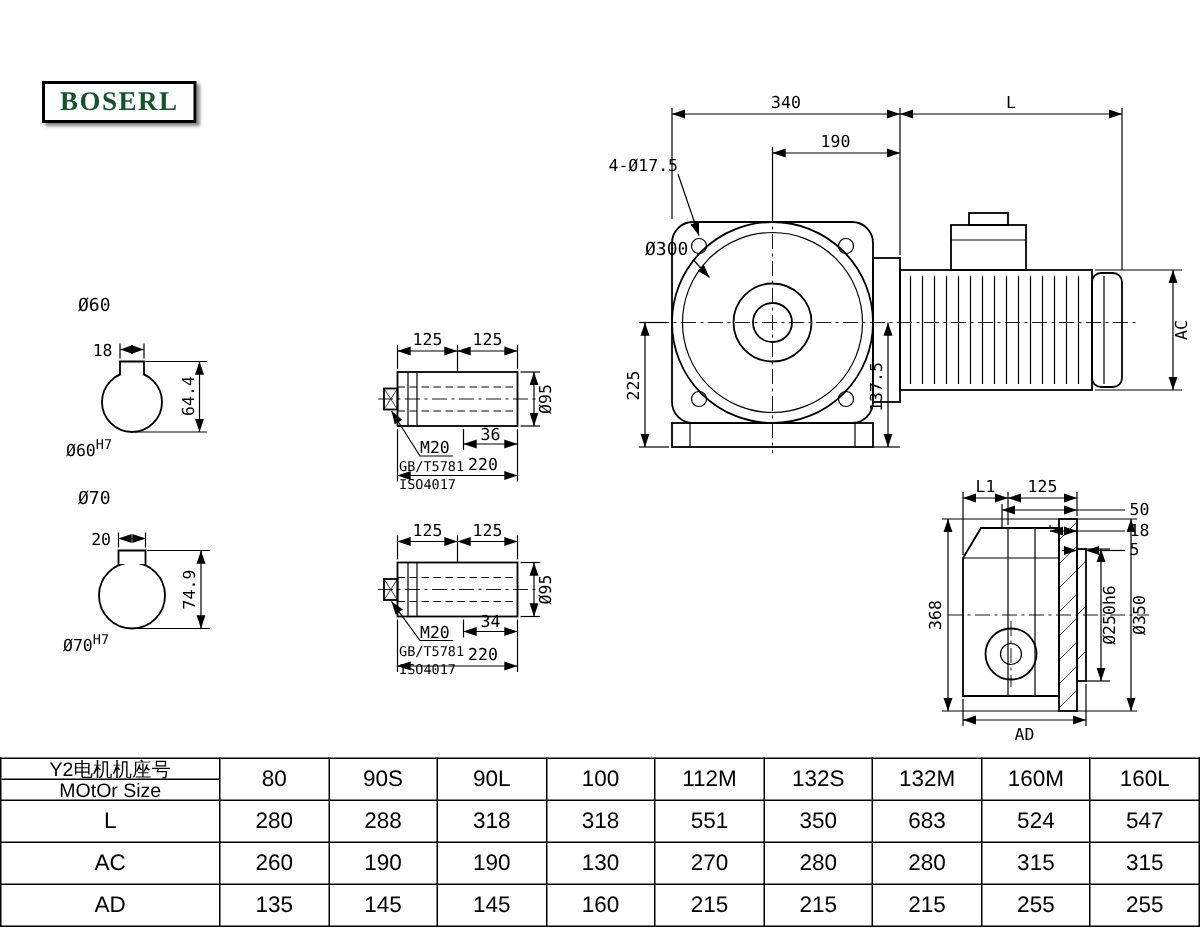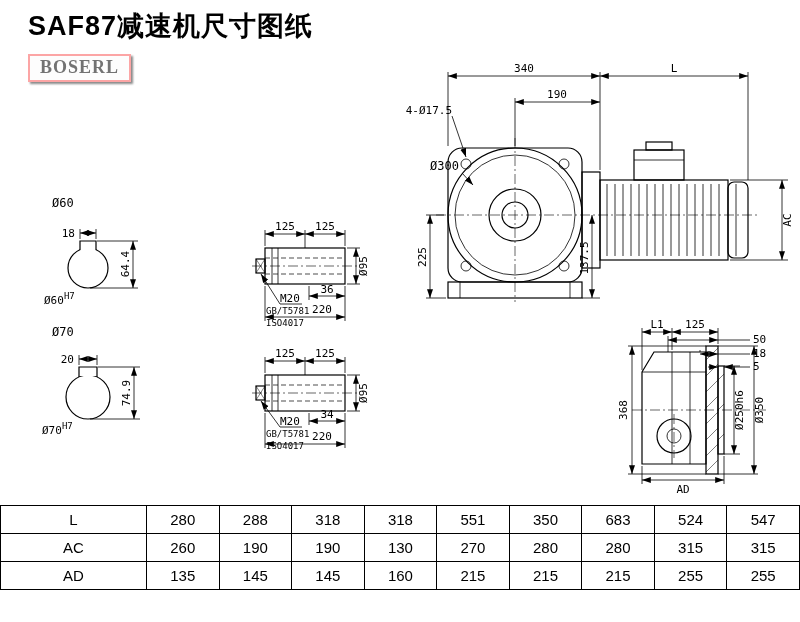--- a/index.html
+++ b/index.html
@@ -1,20 +1,20 @@
 <!DOCTYPE html>
 <html><head>
 <meta charset="utf-8">
 <style>
   * { margin:0; padding:0; box-sizing:border-box; }
   html,body { width:800px; height:622px; background:#fff; font-family:"Liberation Sans", sans-serif; }
   .page { position:relative; width:800px; height:622px; background:#fff; overflow:hidden; }
   .title { position:absolute; left:28px; top:8px; font-size:27px; font-weight:bold; color:#000; letter-spacing:1px; }
-  .logo { position:absolute; left:28px; top:54px; border:2px solid #fca5a5; box-shadow:2px 2px 2px #8a8a8a;
-          padding:1px 10px 2px 10px; color:#737373; font-family:"Liberation Serif", serif; font-weight:bold;
+  .logo { position:absolute; left:28px; top:54px; border:2px solid #000000; box-shadow:2px 2px 2px #8a8a8a;
+          padding:1px 10px 2px 10px; color:#14532d; font-family:"Liberation Serif", serif; font-weight:bold;
           font-size:18px; letter-spacing:1px; background:#fdfdfd; }
   .drawing { position:absolute; left:0; top:0; }
   svg line, svg path, svg rect, svg circle, svg polyline, svg polygon { stroke:#000; fill:none; }
   .s1{stroke-width:1.2px;} .s2{stroke-width:0.8px;} .h{stroke-width:0.5px;}
   .cl{stroke-width:0.6px; stroke-dasharray:10 3 2 3;}
   .hid{stroke-width:0.7px; stroke-dasharray:5 3;}
   .wf{fill:#fff; stroke:none;}
   .mk{fill:#000; stroke:none;}
   svg text, svg tspan { fill:#000; stroke:none; font-family:"DejaVu Sans Mono", monospace; font-size:11px; }
   text.lbl { font-size:12px; }
@@ -23,21 +23,20 @@
   .dims th, .dims td { border:1px solid #000; text-align:center; font-weight:normal; font-size:15px; height:28px; padding:0; color:#000; }
   .dims col.c0 { width:146px; }
   .dims .cn { border-bottom:1px solid #000; font-size:13px; height:14px; line-height:14px; }
   .dims .en { font-size:13px; height:13px; line-height:14px; }
 </style>
 </head>
 <body>
 
 <div class="page">
 
-  <div class="title">SAF87减速机尺寸图纸</div>
   <div class="logo">BOSERL</div>
 
   <svg class="drawing" width="800" height="500" viewBox="0 0 800 500">
     <defs>
       <marker id="ae" viewBox="0 0 10 10" refX="10" refY="5" markerWidth="11" markerHeight="11" orient="auto">
         <path class="mk" d="M0,1.6 L10,5 L0,8.4 z"></path>
       </marker>
       <marker id="as" viewBox="0 0 10 10" refX="0" refY="5" markerWidth="11" markerHeight="11" orient="auto">
         <path class="mk" d="M10,1.6 L0,5 L10,8.4 z"></path>
       </marker>
@@ -288,20 +287,35 @@
         <col>
         <col>
         <col>
         <col>
         <col>
         <col>
         <col>
         <col>
       </colgroup>
     <tbody>
+        <tr>
+      <th>
+        <div class="cn">Y2电机机座号</div>
+        <div class="en">MOtOr Size</div>
+      </th>
+      <th>80</th>
+      <th>90S</th>
+      <th>90L</th>
+      <th>100</th>
+      <th>112M</th>
+      <th>132S</th>
+      <th>132M</th>
+      <th>160M</th>
+      <th>160L</th>
+    </tr>
     <tr>
       <th>L</th>
       <td>280</td>
       <td>288</td>
       <td>318</td>
       <td>318</td>
       <td>551</td>
       <td>350</td>
       <td>683</td>
       <td>524</td>

